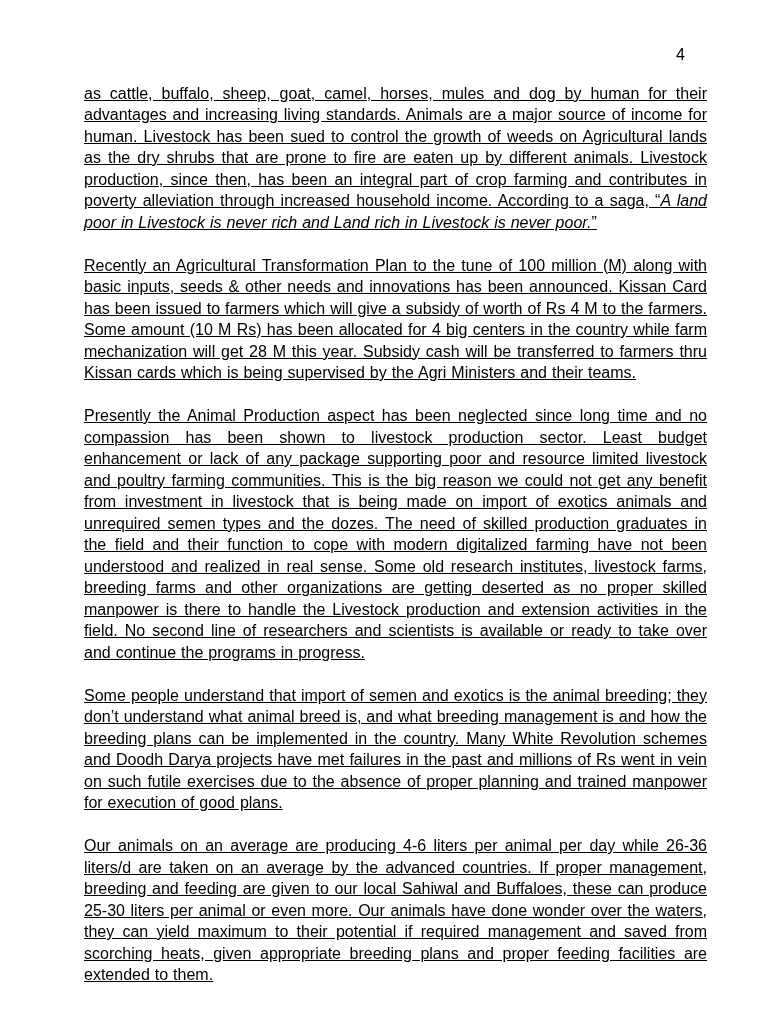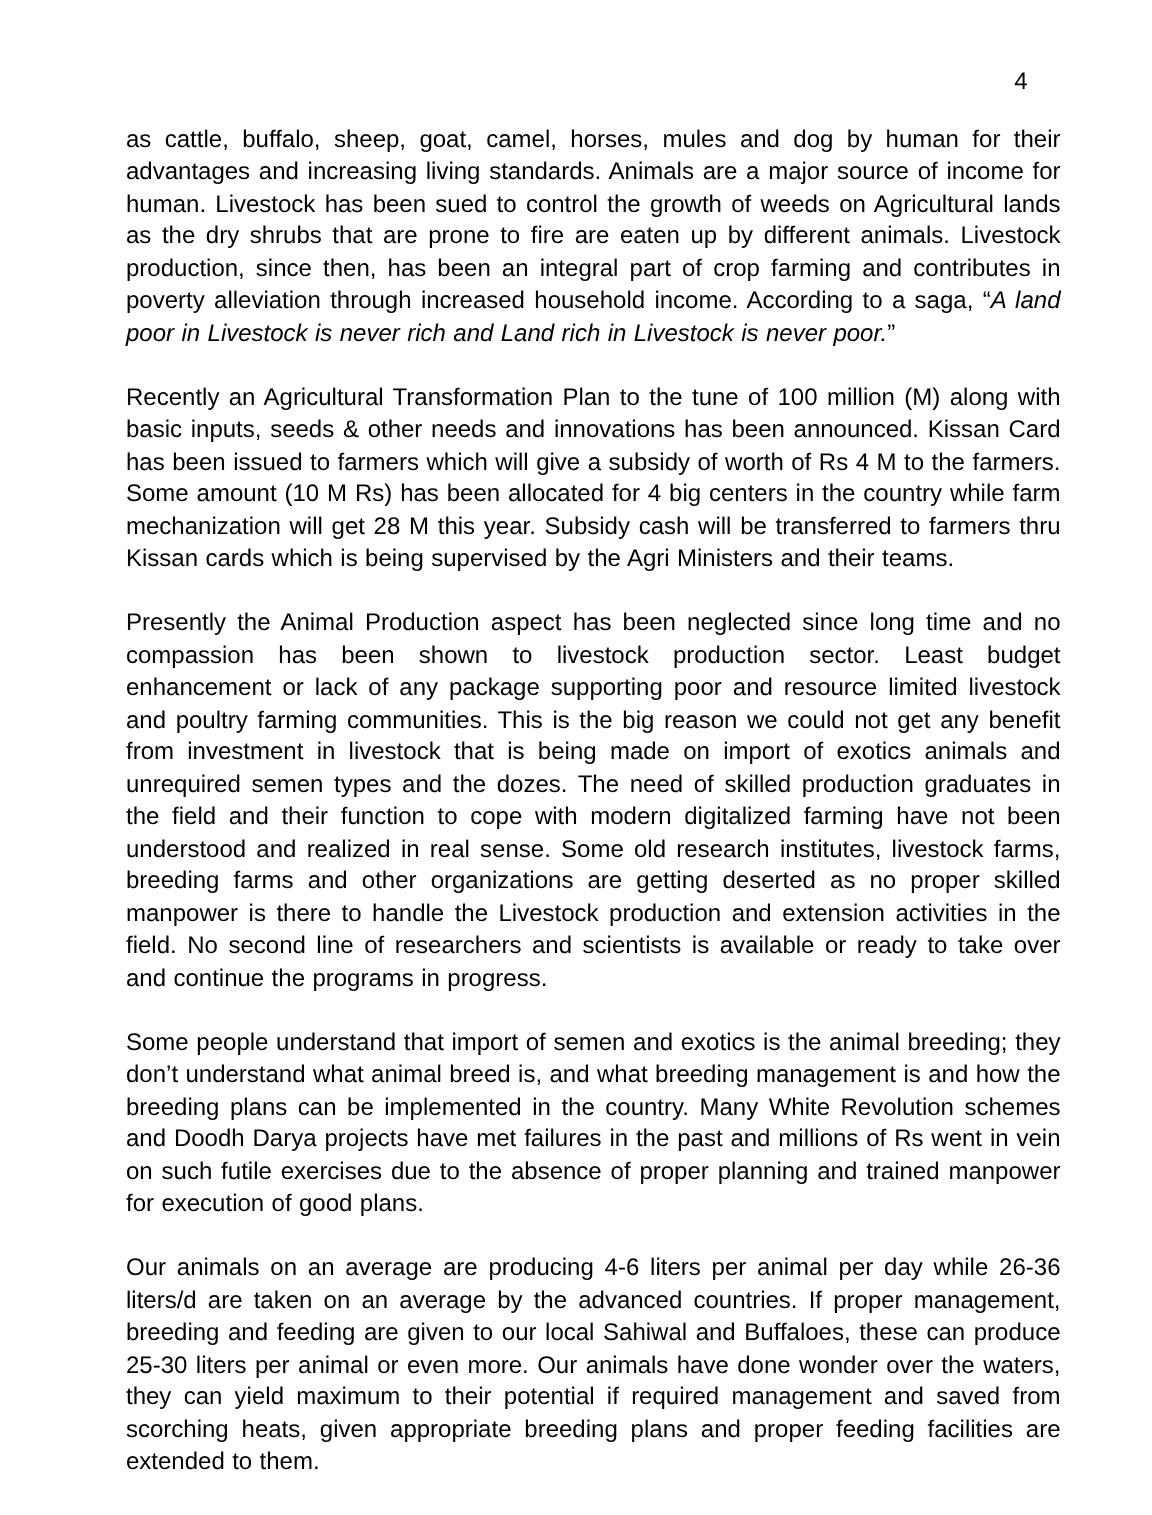--- a/index.html
+++ b/index.html
@@ -25,20 +25,21 @@
   }
   .page-header {
     text-align: right;
     padding-right: 22px;
     margin-bottom: 17px;
   }
   .page-body p {
     margin: 0 0 21.5px 0;
     text-align: justify;
     word-spacing: 0.5px;
+    text-decoration: underline;
   }
   .page-body p.justify-last {
     text-align-last: justify;
   }
   .italic {
     font-style: italic;
   }
 </style>
 </head>
 <body>

